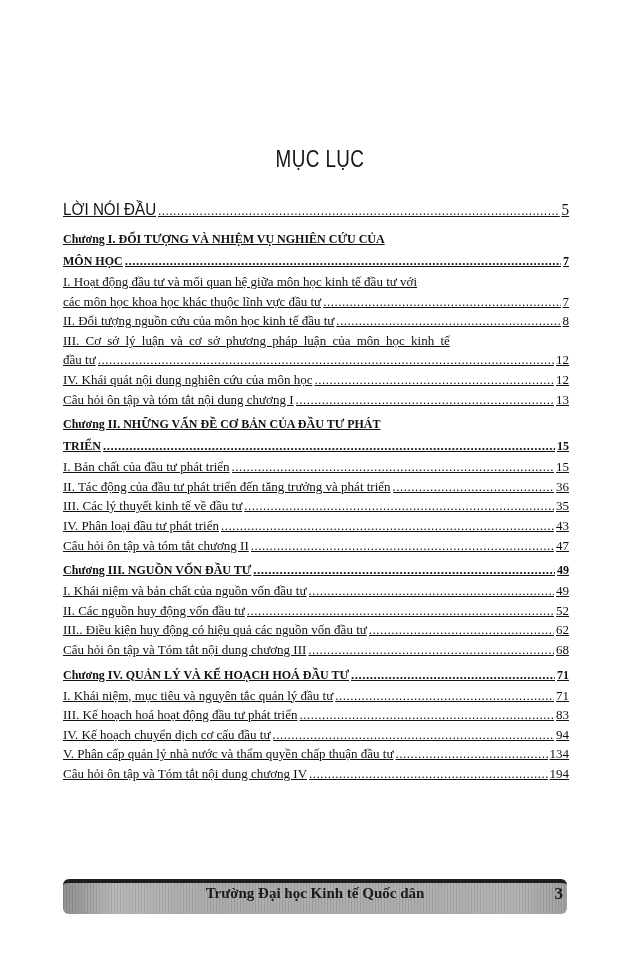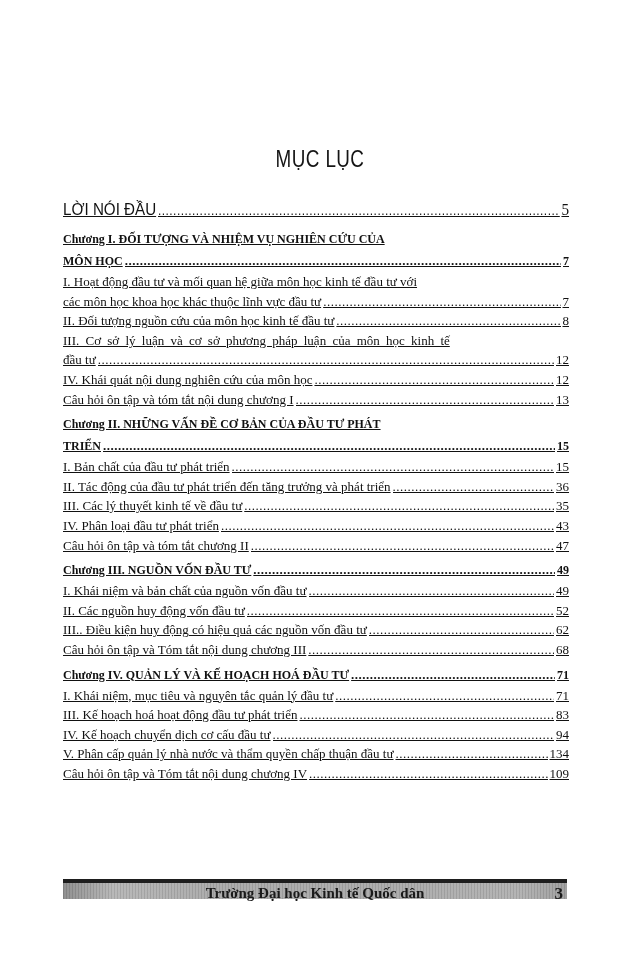--- a/index.html
+++ b/index.html
@@ -83,26 +83,27 @@
     }
     .row.preface .page {
       font-family: "Liberation Serif", serif;
       font-weight: normal;
     }
     .footer-bar {
       position: absolute;
       top: 879px;
       left: 63px;
       width: 504px;
-      height: 20px;
+      height: 35px;
       background:
         repeating-linear-gradient(90deg, rgba(0,0,0,0.08) 0px, rgba(0,0,0,0.08) 1px, rgba(255,255,255,0.06) 1px, rgba(255,255,255,0.06) 3px),
         linear-gradient(90deg, #8a8a8a 0%, #b5b5b5 10%, #a8a8a8 30%, #aaaaaa 70%, #b0b0b0 90%, #9c9c9c 100%);
       border-top: 4px solid #1e1e1e;
       box-sizing: border-box;
+      border-radius: 6px;
     }
     .footer-text {
       position: absolute;
       left: 0;
       right: 0;
       top: 2px;
       text-align: center;
       font-weight: bold;
       font-size: 15px;
       color: #1a1a1a;
@@ -250,20 +251,20 @@
     <span class="page">94</span>
   </div>
   <div class="row section">
     <span class="label">V. Phân cấp quản lý nhà nước và thẩm quyền chấp thuận đầu tư</span>
     <span class="dots"></span>
     <span class="page">134</span>
   </div>
   <div class="row section">
     <span class="label">Câu hỏi ôn tập và Tóm tắt nội dung chương IV</span>
     <span class="dots"></span>
-    <span class="page">109</span>
+    <span class="page">194</span>
   </div>
 </div>
 
 <div class="footer-bar">
   <span class="footer-text">Trường Đại học Kinh tế Quốc dân</span>
   <span class="footer-page">3</span>
 </div>
 
 </body></html>

